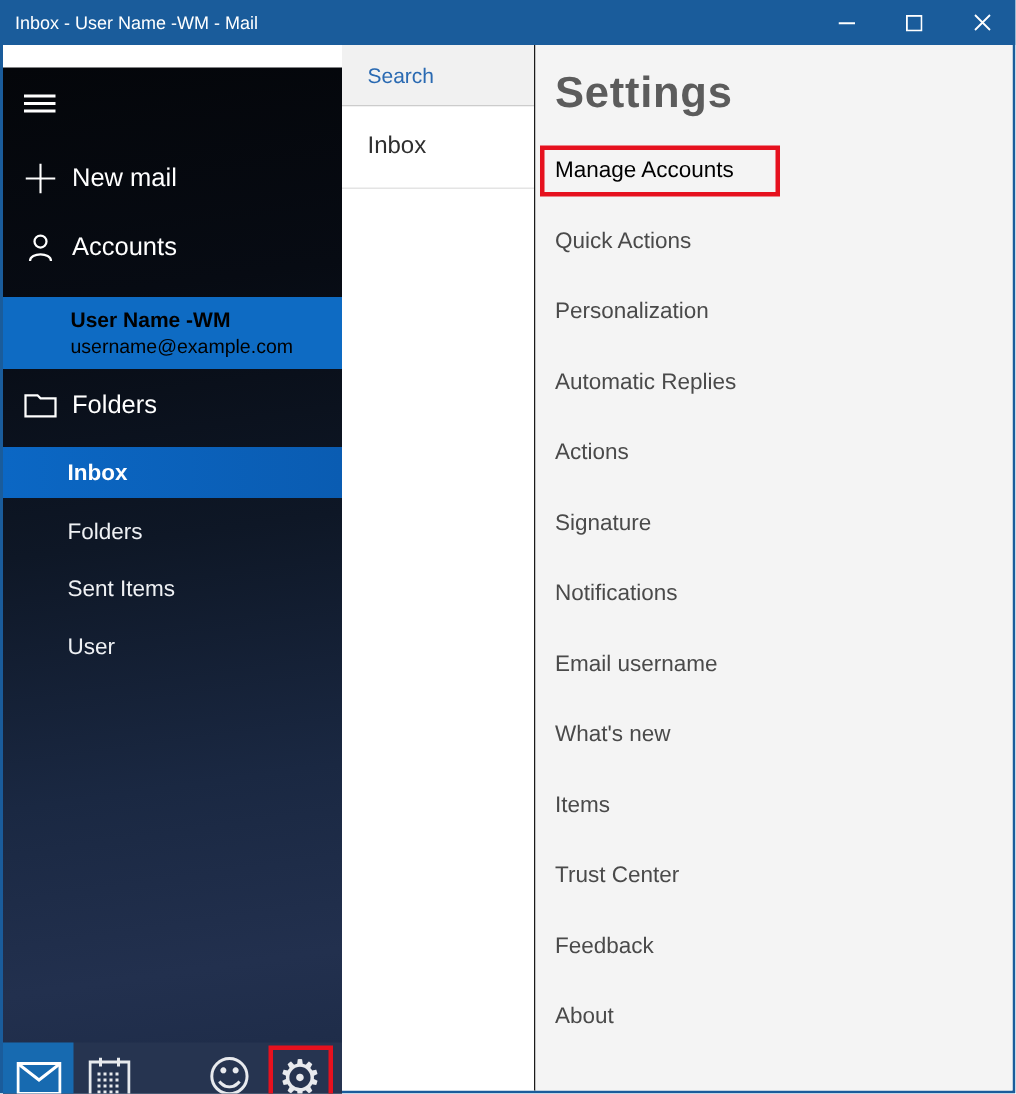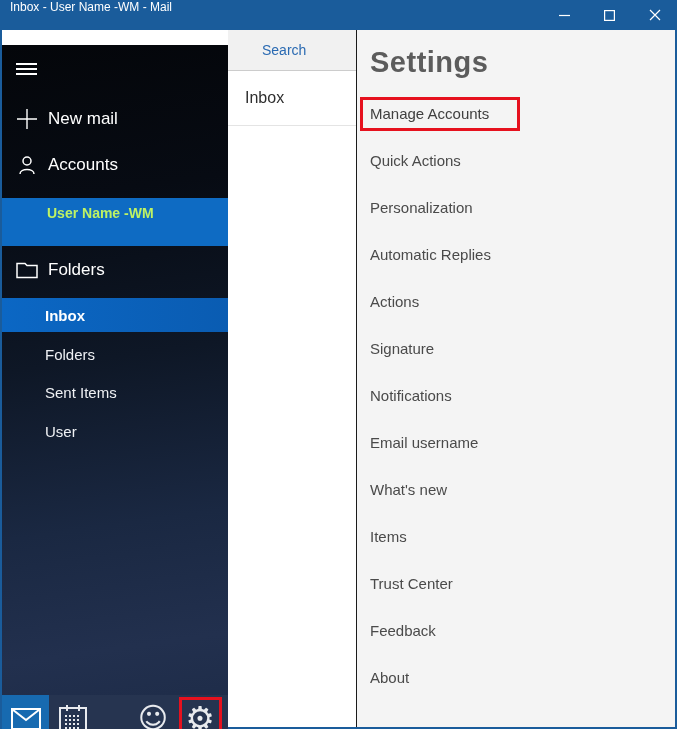--- a/index.html
+++ b/index.html
@@ -3,21 +3,21 @@
 <meta charset="utf-8">
 <style>
   * { margin:0; padding:0; box-sizing:border-box; }
   html,body { width:677px; height:729px; overflow:hidden; }
   body { font-family:"Liberation Sans","DejaVu Sans",sans-serif; }
 
   .window { position:relative; width:677px; height:729px; background:#1a5c9b; }
 
   
   .titlebar { position:absolute; top:0; left:0; right:0; height:30px;
-    background:#1a5c9b; display:flex; align-items:flex-start; }
+    background:#1a5c9b; display:flex; align-items:center; }
   .titlebar .title { color:#ffffff; font-size:12px; padding-left:10px; flex:1;
     white-space:nowrap; }
   .win-controls { display:flex; height:30px; }
   .ctrl { width:45px; height:30px; display:flex; align-items:center; justify-content:center; }
   .ctrl svg { display:block; }
 
   
   .app { position:absolute; top:30px; left:2px; right:2px; bottom:2px; background:#ffffff; }
 
   
@@ -30,21 +30,21 @@
   .nav-item { position:absolute; left:0; width:100%; height:30px; display:flex;
     align-items:center; color:#ffffff; font-size:17px; }
   .nav-item .nicon { position:absolute; left:14px; width:22px; height:22px;
     display:flex; align-items:center; justify-content:center; }
   .nav-item .nlabel { position:absolute; left:46px; }
   .nav-newmail { top:59px; }
   .nav-accounts { top:105px; }
   .nav-folders { top:207px; height:36px; }
 
   .account-card { position:absolute; top:153px; left:0; width:100%; height:48px;
-    background:#0e6bc3; color:#bef264; padding:7px 0 0 45px; }
+    background:#0e6bc3; color:#000000; padding:7px 0 0 45px; }
   .account-card .acct-name { font-size:14px; font-weight:bold; line-height:17px; }
   .account-card .acct-email { font-size:13px; line-height:17px; }
 
   .folder-selected { position:absolute; top:253px; left:0; width:100%; height:34px;
     background:linear-gradient(90deg,#0b67c4,#0a5cb2); color:#ffffff; font-weight:bold;
     font-size:15px; display:flex; align-items:center; padding-left:43px; }
   .folder-sub { position:absolute; left:43px; height:22px; line-height:22px;
     color:#eff1f4; font-size:15px; }
   .sub-drafts { top:299px; }
   .sub-sent   { top:337px; }
@@ -59,33 +59,33 @@
   .bicon-calendar { left:49px; }
   .bicon-smiley { left:129px; font-size:29px; line-height:47px; font-family:"DejaVu Sans",sans-serif; }
   .bicon-gear { left:176px; font-size:33px; line-height:44px; font-family:"DejaVu Sans",sans-serif; }
   .gear-annotation { position:absolute; left:177px; top:652px; width:43px; height:41px;
     border:3px solid #e6111e; }
 
   
   .middle { position:absolute; top:0; left:226px; width:129px; height:697px;
     background:#ffffff; border-right:1px solid #1a1a1a; }
   .search-row { height:41px; background:#f1f1f1; border-bottom:1px solid #cccccc;
-    display:flex; align-items:center; padding-left:34px; color:#2a6ab2; font-size:14px; }
+    display:flex; align-items:center; padding-left:17px; color:#2a6ab2; font-size:14px; }
   .inboxlist-row { height:55px; background:#ffffff; border-bottom:1px solid #e4e4e4;
     display:flex; align-items:center; padding-left:17px; color:#2f2f2f; font-size:16px; }
 
   
   .rightpane { position:absolute; top:0; left:355px; right:0; height:697px; background:#f4f4f4; }
   .settings-title { position:absolute; left:13px; top:16px; font-size:29px; font-weight:700;
     color:#5c5c5c; letter-spacing:0.5px; }
   .s-list { position:absolute; top:60px; left:0; right:0; }
   .s-item { height:47px; display:flex; align-items:center; padding-left:13px;
     font-size:15px; color:#4a4a4a; }
   .s-item .red-boxed { border:3px solid #e6111e; padding:5px 28px 6px 7px; margin-left:-10px;
-    color:#404040; }
+    color:#000000; }
 
   
   .stroke-ico { stroke:#ffffff; fill:none; }
 </style>
 </head>
 <body>
 
 <div class="window">
 
   <div class="titlebar">
@@ -133,20 +133,21 @@
           <svg width="20" height="20" viewBox="0 0 20 20" class="stroke-ico">
             <circle cx="10" cy="6" r="4" stroke-width="1.5"></circle>
             <path d="M3 19 C3 13 17 13 17 19" stroke-width="1.5"></path>
           </svg>
         </span>
         <span class="nlabel">Accounts</span>
       </div>
 
       <div class="account-card">
         <div class="acct-name">User Name -WM</div>
+        <div class="acct-email">username@example.com</div>
       </div>
 
       <div class="nav-item nav-folders">
         <span class="nicon">
           <svg width="22" height="17" viewBox="0 0 22 17" class="stroke-ico">
             <path d="M1 15.5 V1.5 H9 L11 3.5 H21 V15.5 Z" stroke-width="1.5"></path>
           </svg>
         </span>
         <span class="nlabel">Folders</span>
       </div>

